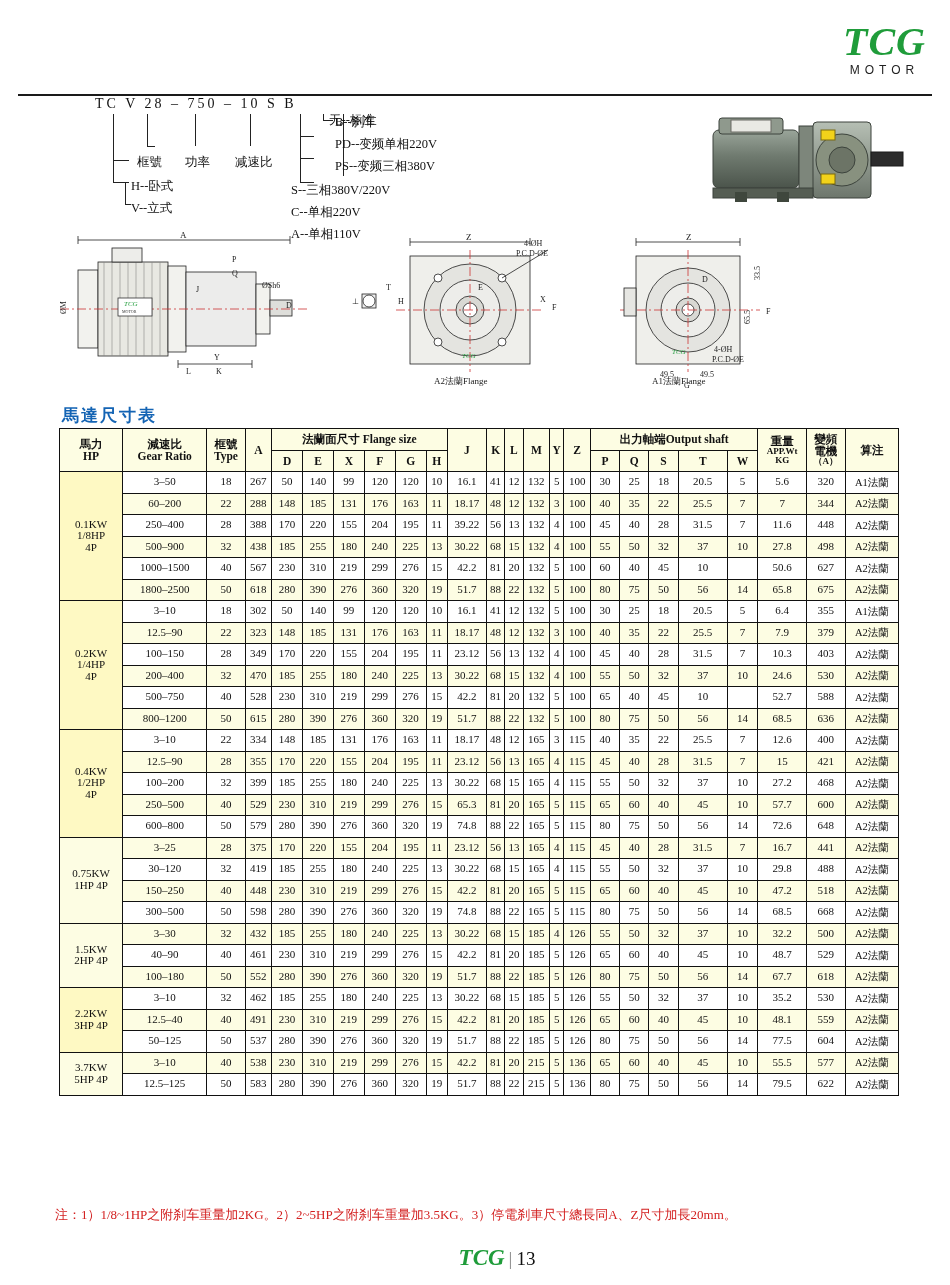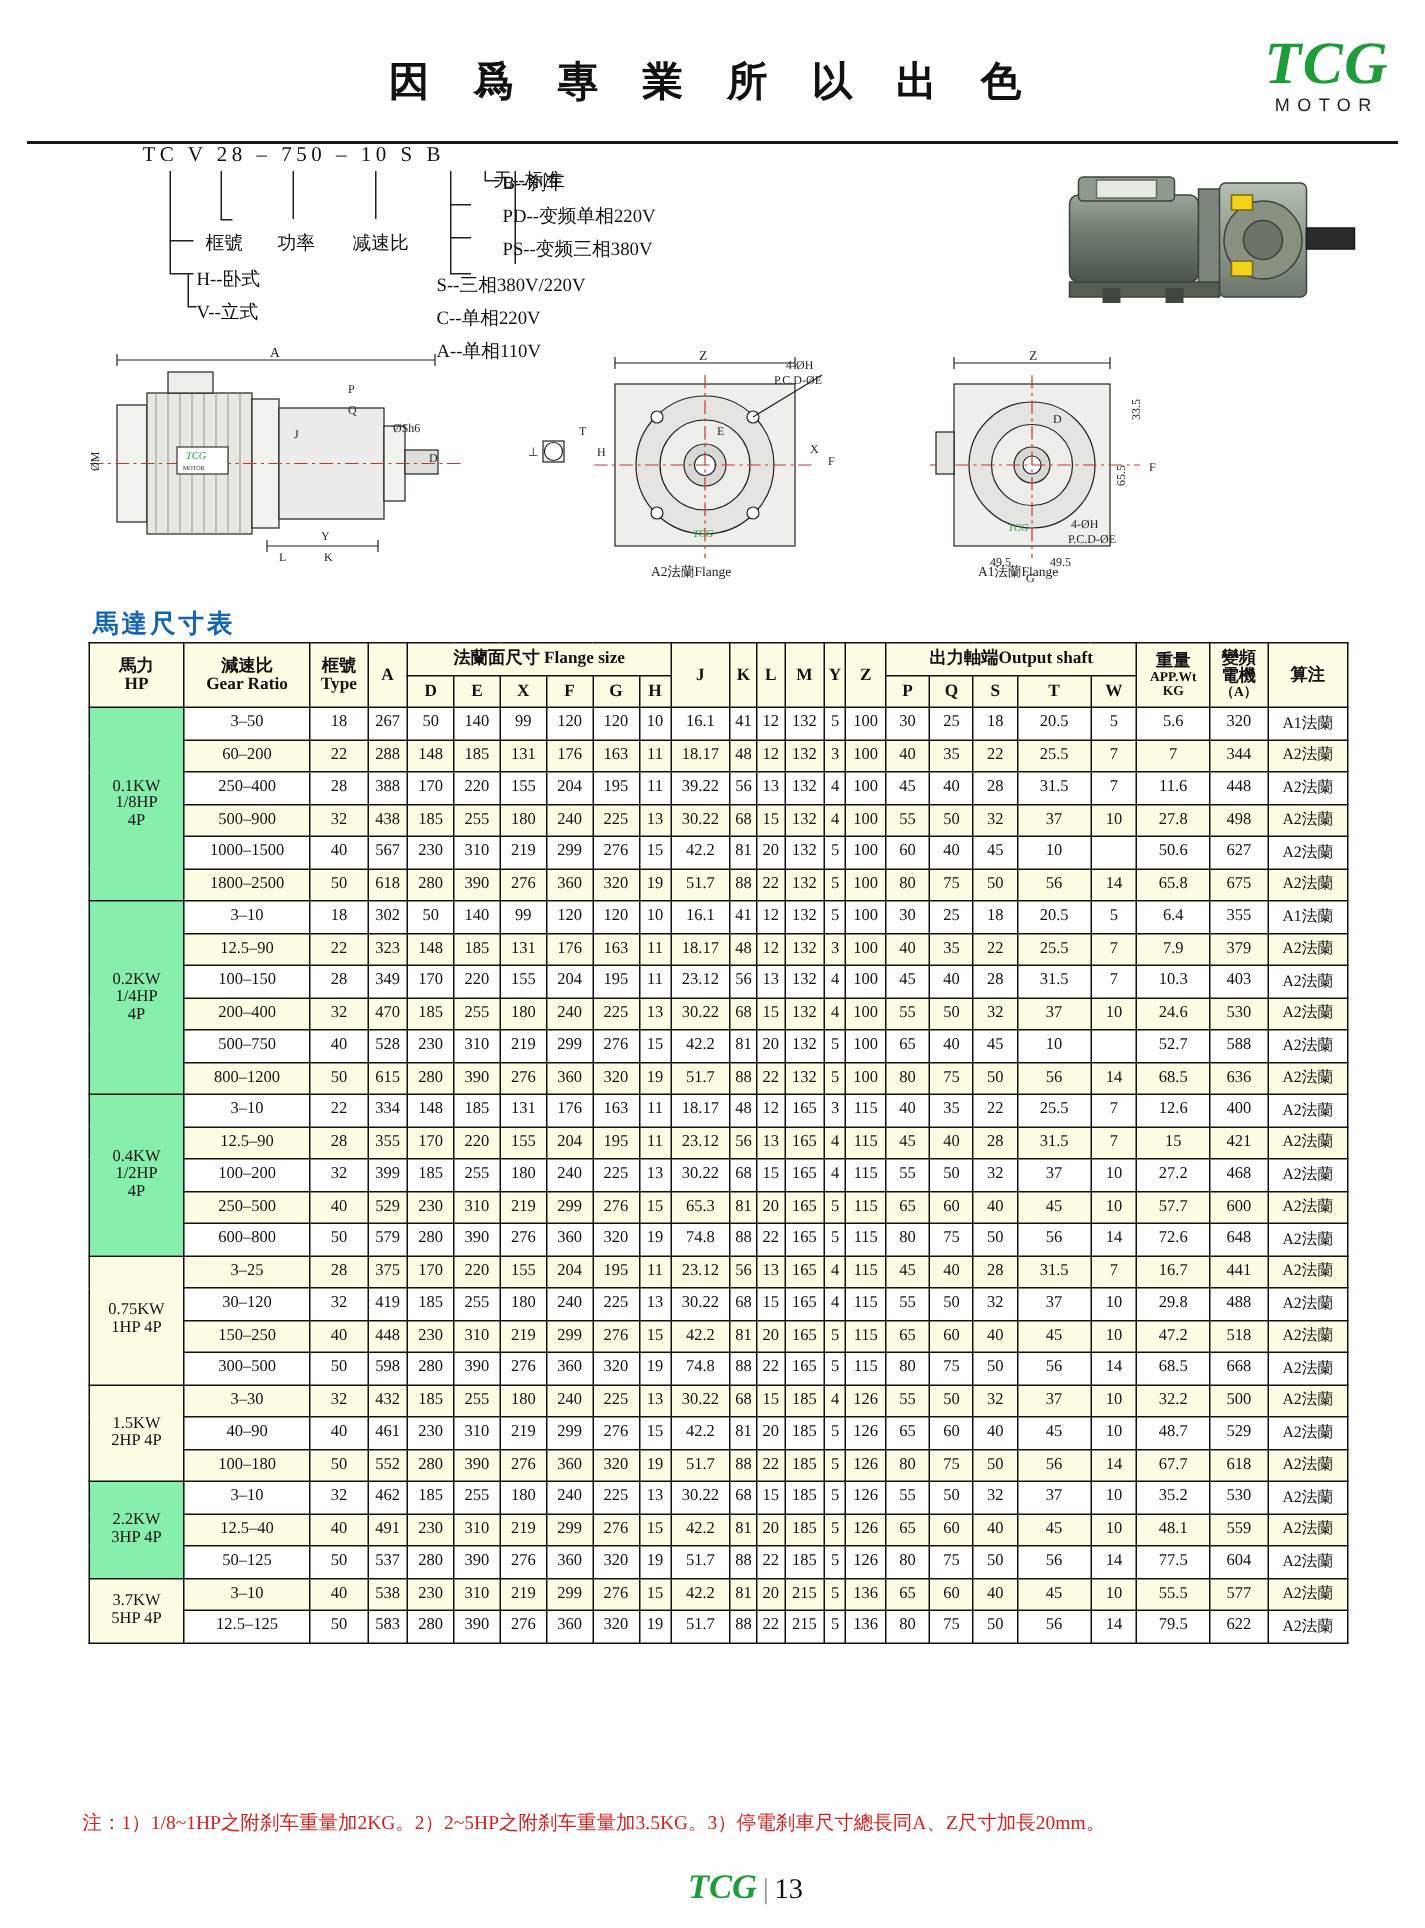--- a/index.html
+++ b/index.html
@@ -101,21 +101,21 @@
     height:20.5px;
     line-height:1.05;
     font-weight:normal;
   }
   table.spec thead th{
     background:#fdfde3;
     font-weight:bold;
     font-size:11.5px;
   }
   .hpcell{
-    background:#86efac;
+    background:#fef9c3;
     font-weight:bold;
     font-size:11px;
     width:62px;
   }
   tr.alt td{background:#fdfde3;}
   td.note{font-size:10.5px;}
   .small{font-size:9px;}
   
   .footnote{
     position:absolute;
@@ -135,21 +135,20 @@
   }
   .pagefoot .tcg{
     color:#1f9c3a;font-weight:bold;font-style:italic;font-size:23px;
   }
   .pagefoot .bar{color:#888;margin:0 4px;}
 </style>
 </head>
 <body>
 
 <div class="header">
-  <div class="slogan">因 爲 專 業    所 以 出 色</div>
   <div class="logo">
     <div class="tcg">TCG</div>
     <div class="motor">MOTOR</div>
   </div>
 </div>
 
 <div class="codeblock">
   <div class="codeline">TC V 28 – 750 – 10 S B</div>
 
   <div class="vline" style="left:18px;  top:18px; height:46px;"></div>

